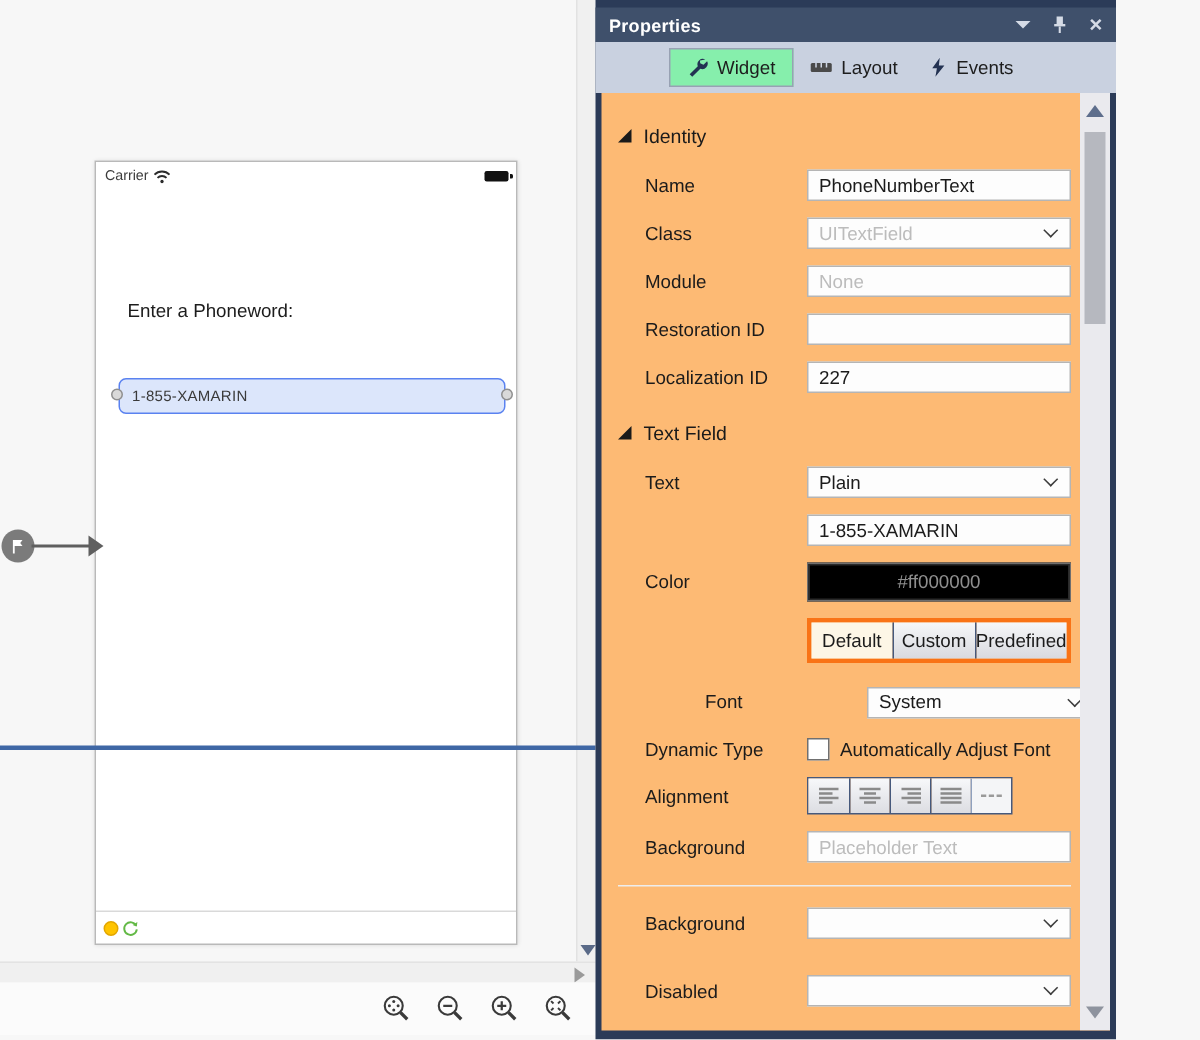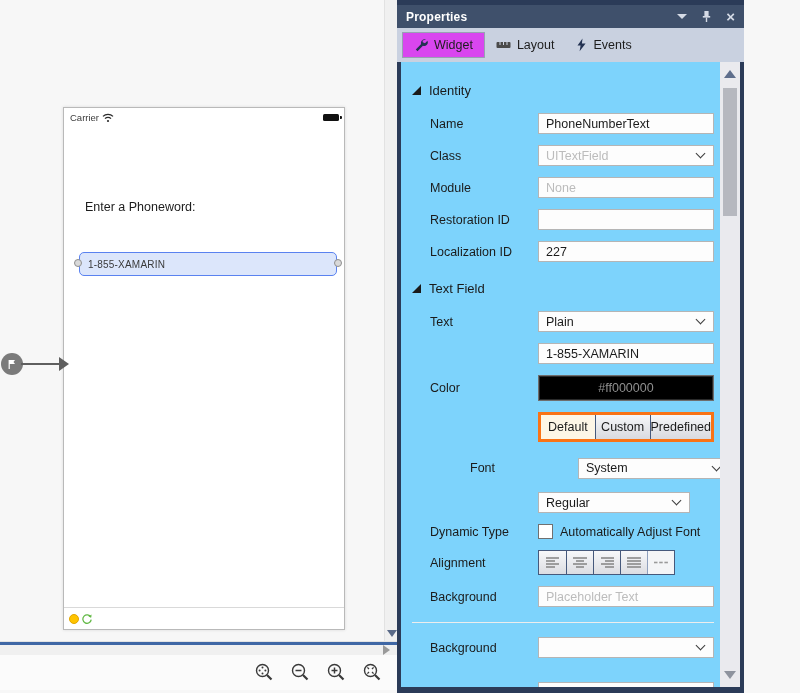--- a/index.html
+++ b/index.html
@@ -1,21 +1,21 @@
 <!DOCTYPE html>
 <html><head>
 <meta charset="utf-8">
 <style>
   * { margin:0; padding:0; box-sizing:border-box; }
   html,body { width:800px; height:693px; overflow:hidden;
     font-family:"Liberation Sans", sans-serif; background:#f7f7f7; }
   .stage { position:relative; width:800px; height:693px; }
 
   
-  .left-pane { position:absolute; left:0; top:0; width:397px; height:645px; background:#f7f7f7; }
+  .left-pane { position:absolute; left:0; top:0; width:397px; height:500px; background:#f7f7f7; }
   .canvas-area { position:absolute; left:0; top:0; width:384px; height:641px; background:#f7f7f7; }
 
   .phone { position:absolute; left:63px; top:107px; width:282px; height:523px;
     background:#ffffff; border:1px solid #b9b9b9; box-shadow:0 0 3px rgba(0,0,0,.12); }
   .statusbar { display:flex; justify-content:space-between; align-items:center; padding:3px 5px 0 6px; height:16px; }
   .carrier-wrap { display:flex; align-items:center; gap:3px; font-size:9.5px; color:#3c3c3c; }
   .battery { position:relative; width:16px; height:7px; background:#111; border-radius:1.5px; }
   .battery::after { content:""; position:absolute; right:-3px; top:2px; width:2px; height:3px; background:#111; border-radius:0 1px 1px 0; }
   .prompt { position:absolute; left:21px; top:92px; font-size:12.5px; color:#1c1c1c; }
   .tf { position:absolute; left:15px; top:144px; width:258px; height:24px;
@@ -48,22 +48,22 @@
 
   
   .panel { position:absolute; left:397px; top:0; width:347px; height:693px; background:#2b3b58; }
   .titlebar { margin-top:5px; height:23px; background:#3f506b; display:flex; align-items:center; padding:0 9px; }
   .title { color:#ffffff; font-size:12px; font-weight:bold; letter-spacing:.2px; }
   .title-icons { margin-left:auto; display:flex; align-items:center; gap:14px; }
   .t-chev { width:0; height:0; border-left:5px solid transparent; border-right:5px solid transparent; border-top:5px solid #d5dbe6; }
   .t-close { color:#d5dbe6; font-size:15px; line-height:1; font-weight:bold; }
   .tabstrip { height:34px; background:#c9d1e0; display:flex; align-items:center; padding-left:5px; }
   .tab { display:flex; align-items:center; gap:6px; font-size:12.5px; color:#1d1d1d; padding:5px 11px; cursor:pointer; }
-  .tab.selected { background:#d946ef; border:1px solid #98a1b3; }
-  .content { position:absolute; left:4px; right:4px; top:62px; bottom:6px; background:#7dd3fc; overflow:hidden; }
+  .tab.selected { background:#86efac; border:1px solid #98a1b3;margin-left:44px; }
+  .content { position:absolute; left:4px; right:4px; top:62px; bottom:6px; background:#fdba74; overflow:hidden; }
   .rows { position:absolute; left:0; right:22px; top:0; bottom:0; padding:2px 4px 0 29px; }
 
   .sec-head { display:flex; align-items:center; gap:8px; margin:19px 0 15px -18px; }
   .sec-tri { width:0; height:0; border-bottom:9px solid #1a1a1a; border-left:9px solid transparent; }
   .sec-label { font-size:13px; color:#1a1a1a; }
 
   .row { display:grid; grid-template-columns:108px 1fr; align-items:center; margin-bottom:11px; }
   .row .lbl { font-size:12.5px; color:#1b1b1b; }
   .field, .select, input.fld { position:relative; height:21px; width:100%;
     border:1px solid #b5b5b5; background:#fdfdfd; font-size:12.5px; color:#1b1b1b;
@@ -322,27 +322,20 @@
                     <span class="tri-up"></span>
                   </span>
                 <span class="sbtn dn">
                     <span class="tri-dn"></span>
                   </span>
               </span>
             </div>
           </div>
         </div>
 
-        <div class="row">
-          <span class="lbl"></span>
-          <div class="select sel-mid">
-            <span class="val">Regular</span>
-            <span class="chev"></span>
-          </div>
-        </div>
 
         <div class="row">
           <span class="lbl">Dynamic Type</span>
           <div class="chk-row">
             <span class="chk"></span>
             <span class="chk-lbl">Automatically Adjust Font</span>
           </div>
         </div>
 
         <div class="row">

